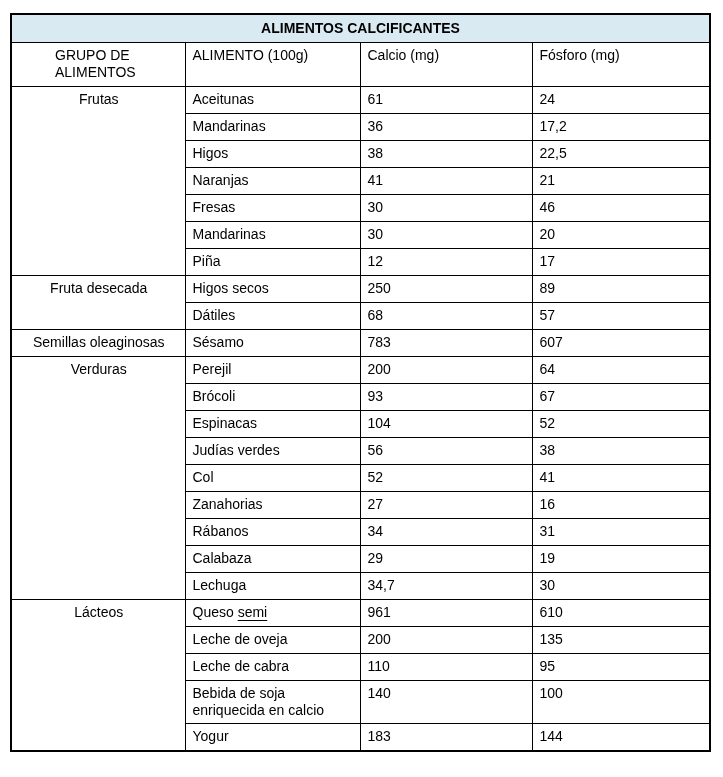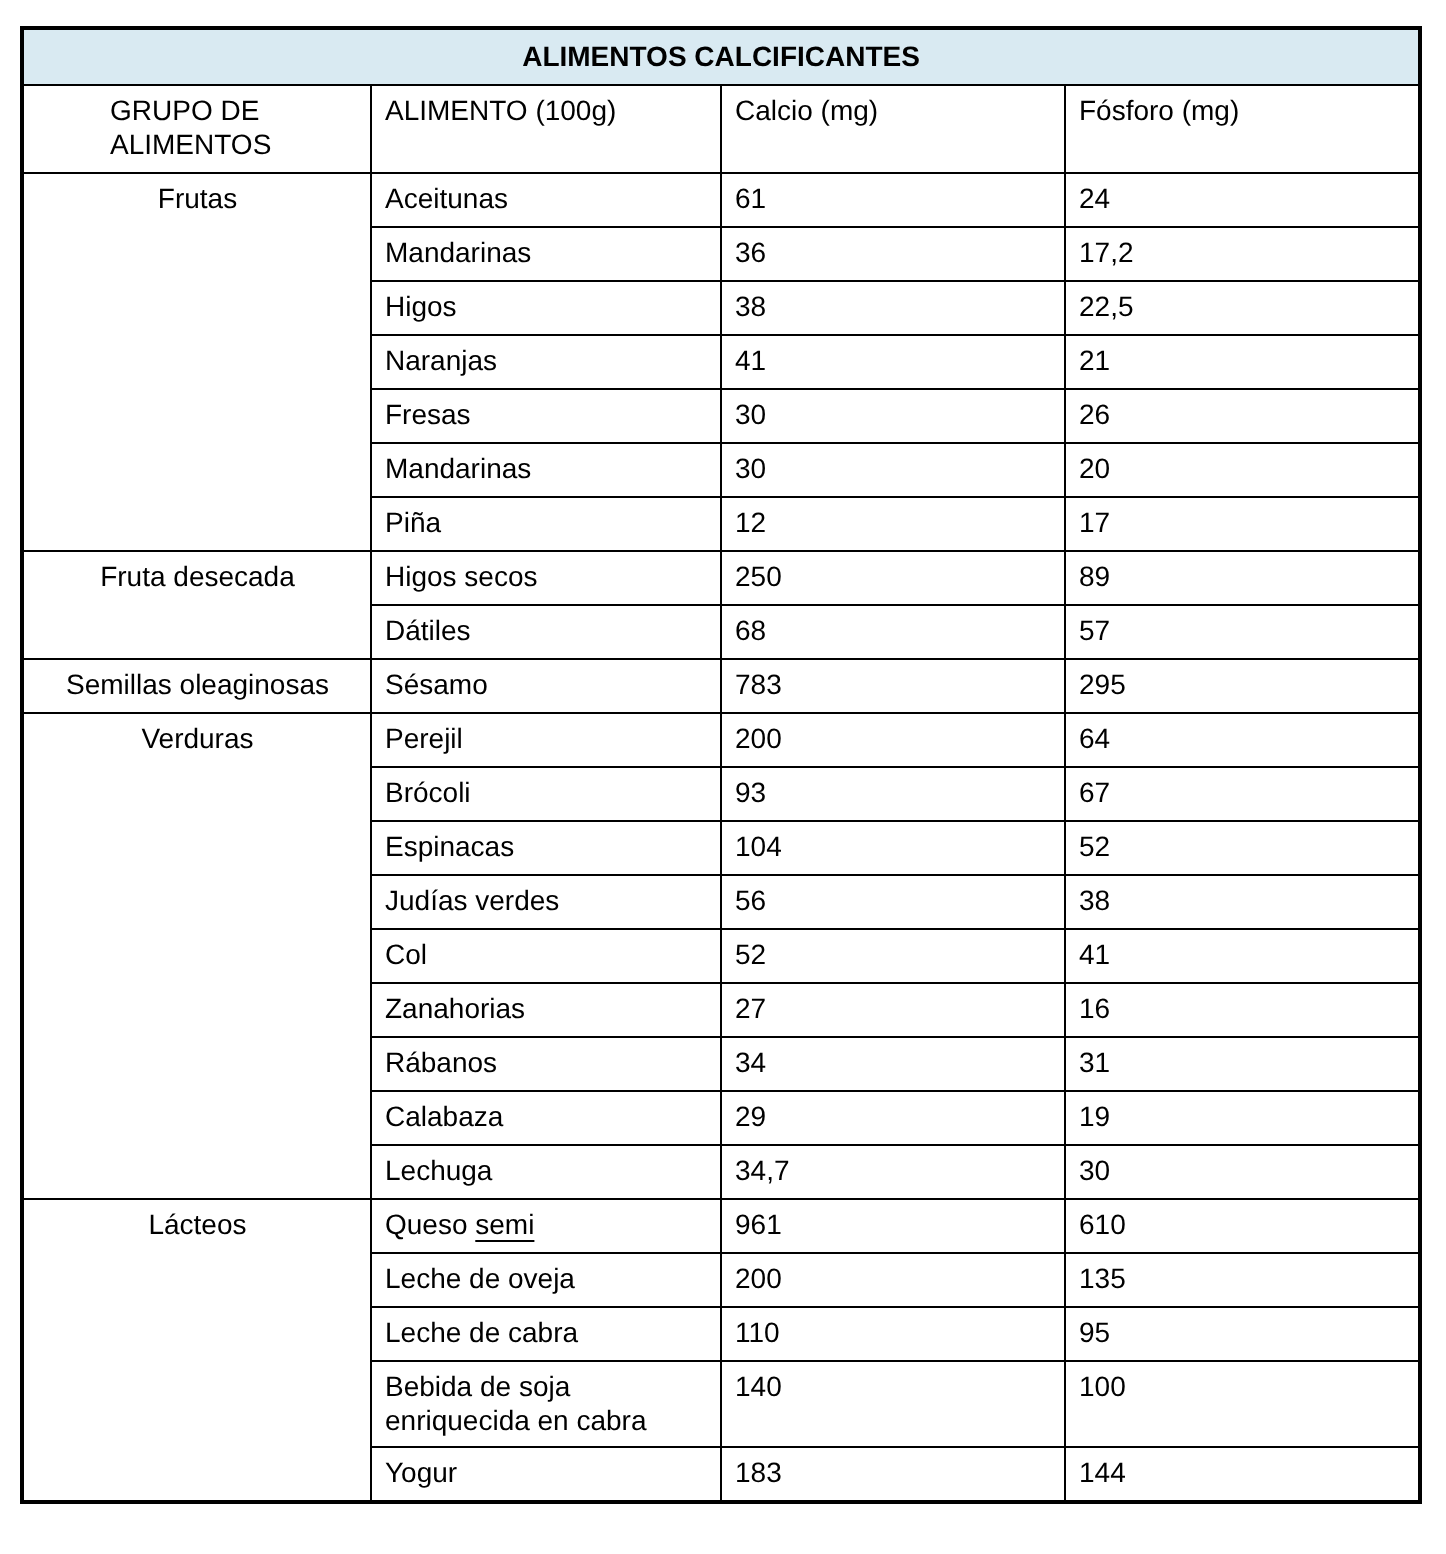--- a/index.html
+++ b/index.html
@@ -108,21 +108,21 @@
           <td>22,5</td>
         </tr>
         <tr>
           <td>Naranjas</td>
           <td>41</td>
           <td>21</td>
         </tr>
         <tr>
           <td>Fresas</td>
           <td>30</td>
-          <td>26</td>
+          <td>46</td>
         </tr>
         <tr>
           <td>Mandarinas</td>
           <td>30</td>
           <td>20</td>
         </tr>
         <tr>
           <td>Piña</td>
           <td>12</td>
           <td>17</td>
@@ -135,21 +135,21 @@
         </tr>
         <tr>
           <td>Dátiles</td>
           <td>68</td>
           <td>57</td>
         </tr>
         <tr>
           <td class="group-cell" rowspan="1">Semillas oleaginosas</td>
           <td>Sésamo</td>
           <td>783</td>
-          <td>295</td>
+          <td>607</td>
         </tr>
         <tr>
           <td class="group-cell" rowspan="9">Verduras</td>
           <td>Perejil</td>
           <td>200</td>
           <td>64</td>
         </tr>
         <tr>
           <td>Brócoli</td>
           <td>93</td>
@@ -200,21 +200,21 @@
           <td>Leche de oveja</td>
           <td>200</td>
           <td>135</td>
         </tr>
         <tr>
           <td>Leche de cabra</td>
           <td>110</td>
           <td>95</td>
         </tr>
         <tr>
-          <td>Bebida de soja enriquecida en cabra</td>
+          <td>Bebida de soja enriquecida en calcio</td>
           <td>140</td>
           <td>100</td>
         </tr>
         <tr>
           <td>Yogur</td>
           <td>183</td>
           <td>144</td>
         </tr>
       </tbody>
   </table>

